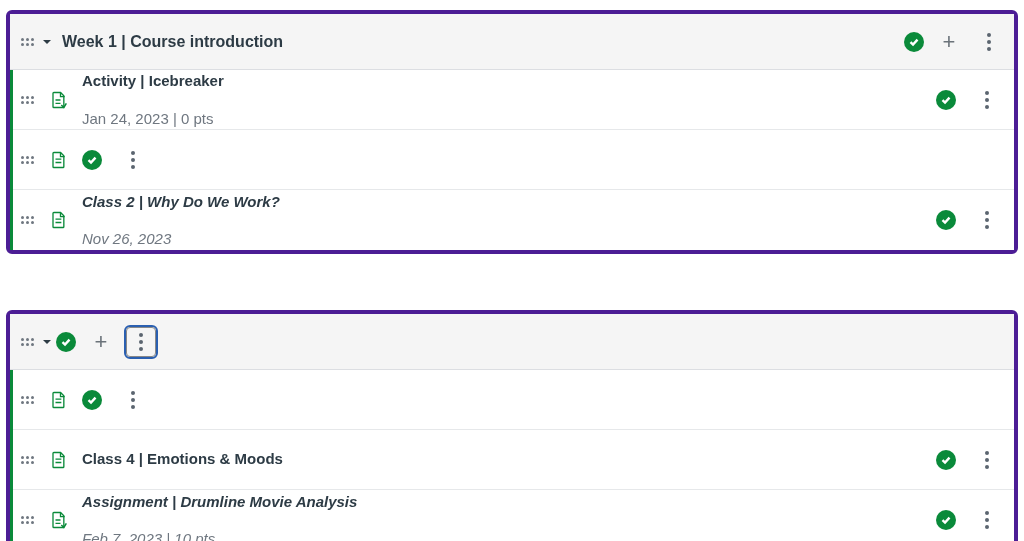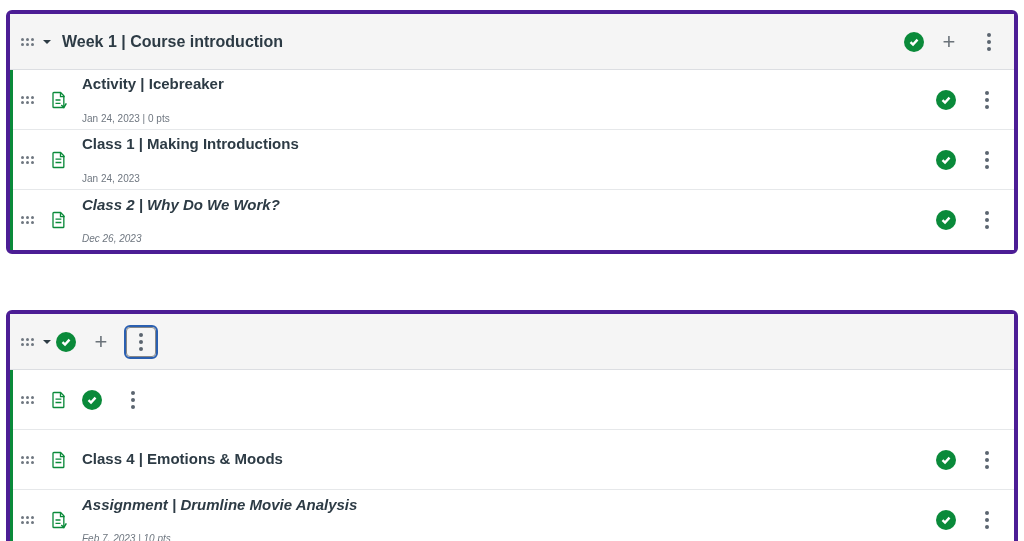--- a/index.html
+++ b/index.html
@@ -103,21 +103,21 @@
   }
   .item-icon svg { stroke: #0a8a3a; fill: none; stroke-width: 1.6; }
   .item-main { flex: 1; display: flex; flex-direction: column; justify-content: flex-start; min-width: 0; }
   .item-title {
     font-size: 15px;
     font-weight: 700;
     color: #2d3b45;
     line-height: 1.25;
   }
   .item-meta {
-    font-size: 10px;
+    font-size: 15px;
     color: #6f7780;
     margin-top: 19px;
   }
   .item-actions {
     display: flex; align-items: center; gap: 16px;
     padding-right: 2px;
   }
 </style>
 </head>
 <body>
@@ -203,24 +203,20 @@
             <span></span>
             <span></span>
           </div>
           <div class="item-icon">
             <svg width="20" height="20" viewBox="0 0 24 24">
               <path d="M7 3h8l4 4v13a1 1 0 0 1-1 1H7a1 1 0 0 1-1-1V4a1 1 0 0 1 1-1z"></path>
               <path d="M15 3v5h5"></path>
               <path d="M9 11h7M9 15h7"></path>
             </svg>
           </div>
-          <div class="item-main">
-            <a class="item-title">Class 1 | Making Introductions</a>
-            <div class="item-meta">Jan 24, 2023</div>
-          </div>
           <div class="item-actions">
             <div class="badge">
               <svg width="12" height="12" viewBox="0 0 12 12">
                 <path d="M2.5 6.2 L5 8.6 L9.5 3.6"></path>
               </svg>
             </div>
             <div class="iconbtn">
               <div class="kebab">
                 <span></span>
                 <span></span>
@@ -240,21 +236,21 @@
           </div>
           <div class="item-icon">
             <svg width="20" height="20" viewBox="0 0 24 24">
               <path d="M7 3h8l4 4v13a1 1 0 0 1-1 1H7a1 1 0 0 1-1-1V4a1 1 0 0 1 1-1z"></path>
               <path d="M15 3v5h5"></path>
               <path d="M9 11h7M9 15h7"></path>
             </svg>
           </div>
           <div class="item-main">
             <a class="item-title">Class 2 | Why Do We Work?</a>
-            <div class="item-meta">Dec 26, 2023</div>
+            <div class="item-meta">Nov 26, 2023</div>
           </div>
           <div class="item-actions">
             <div class="badge">
               <svg width="12" height="12" viewBox="0 0 12 12">
                 <path d="M2.5 6.2 L5 8.6 L9.5 3.6"></path>
               </svg>
             </div>
             <div class="iconbtn">
               <div class="kebab">
                 <span></span>

